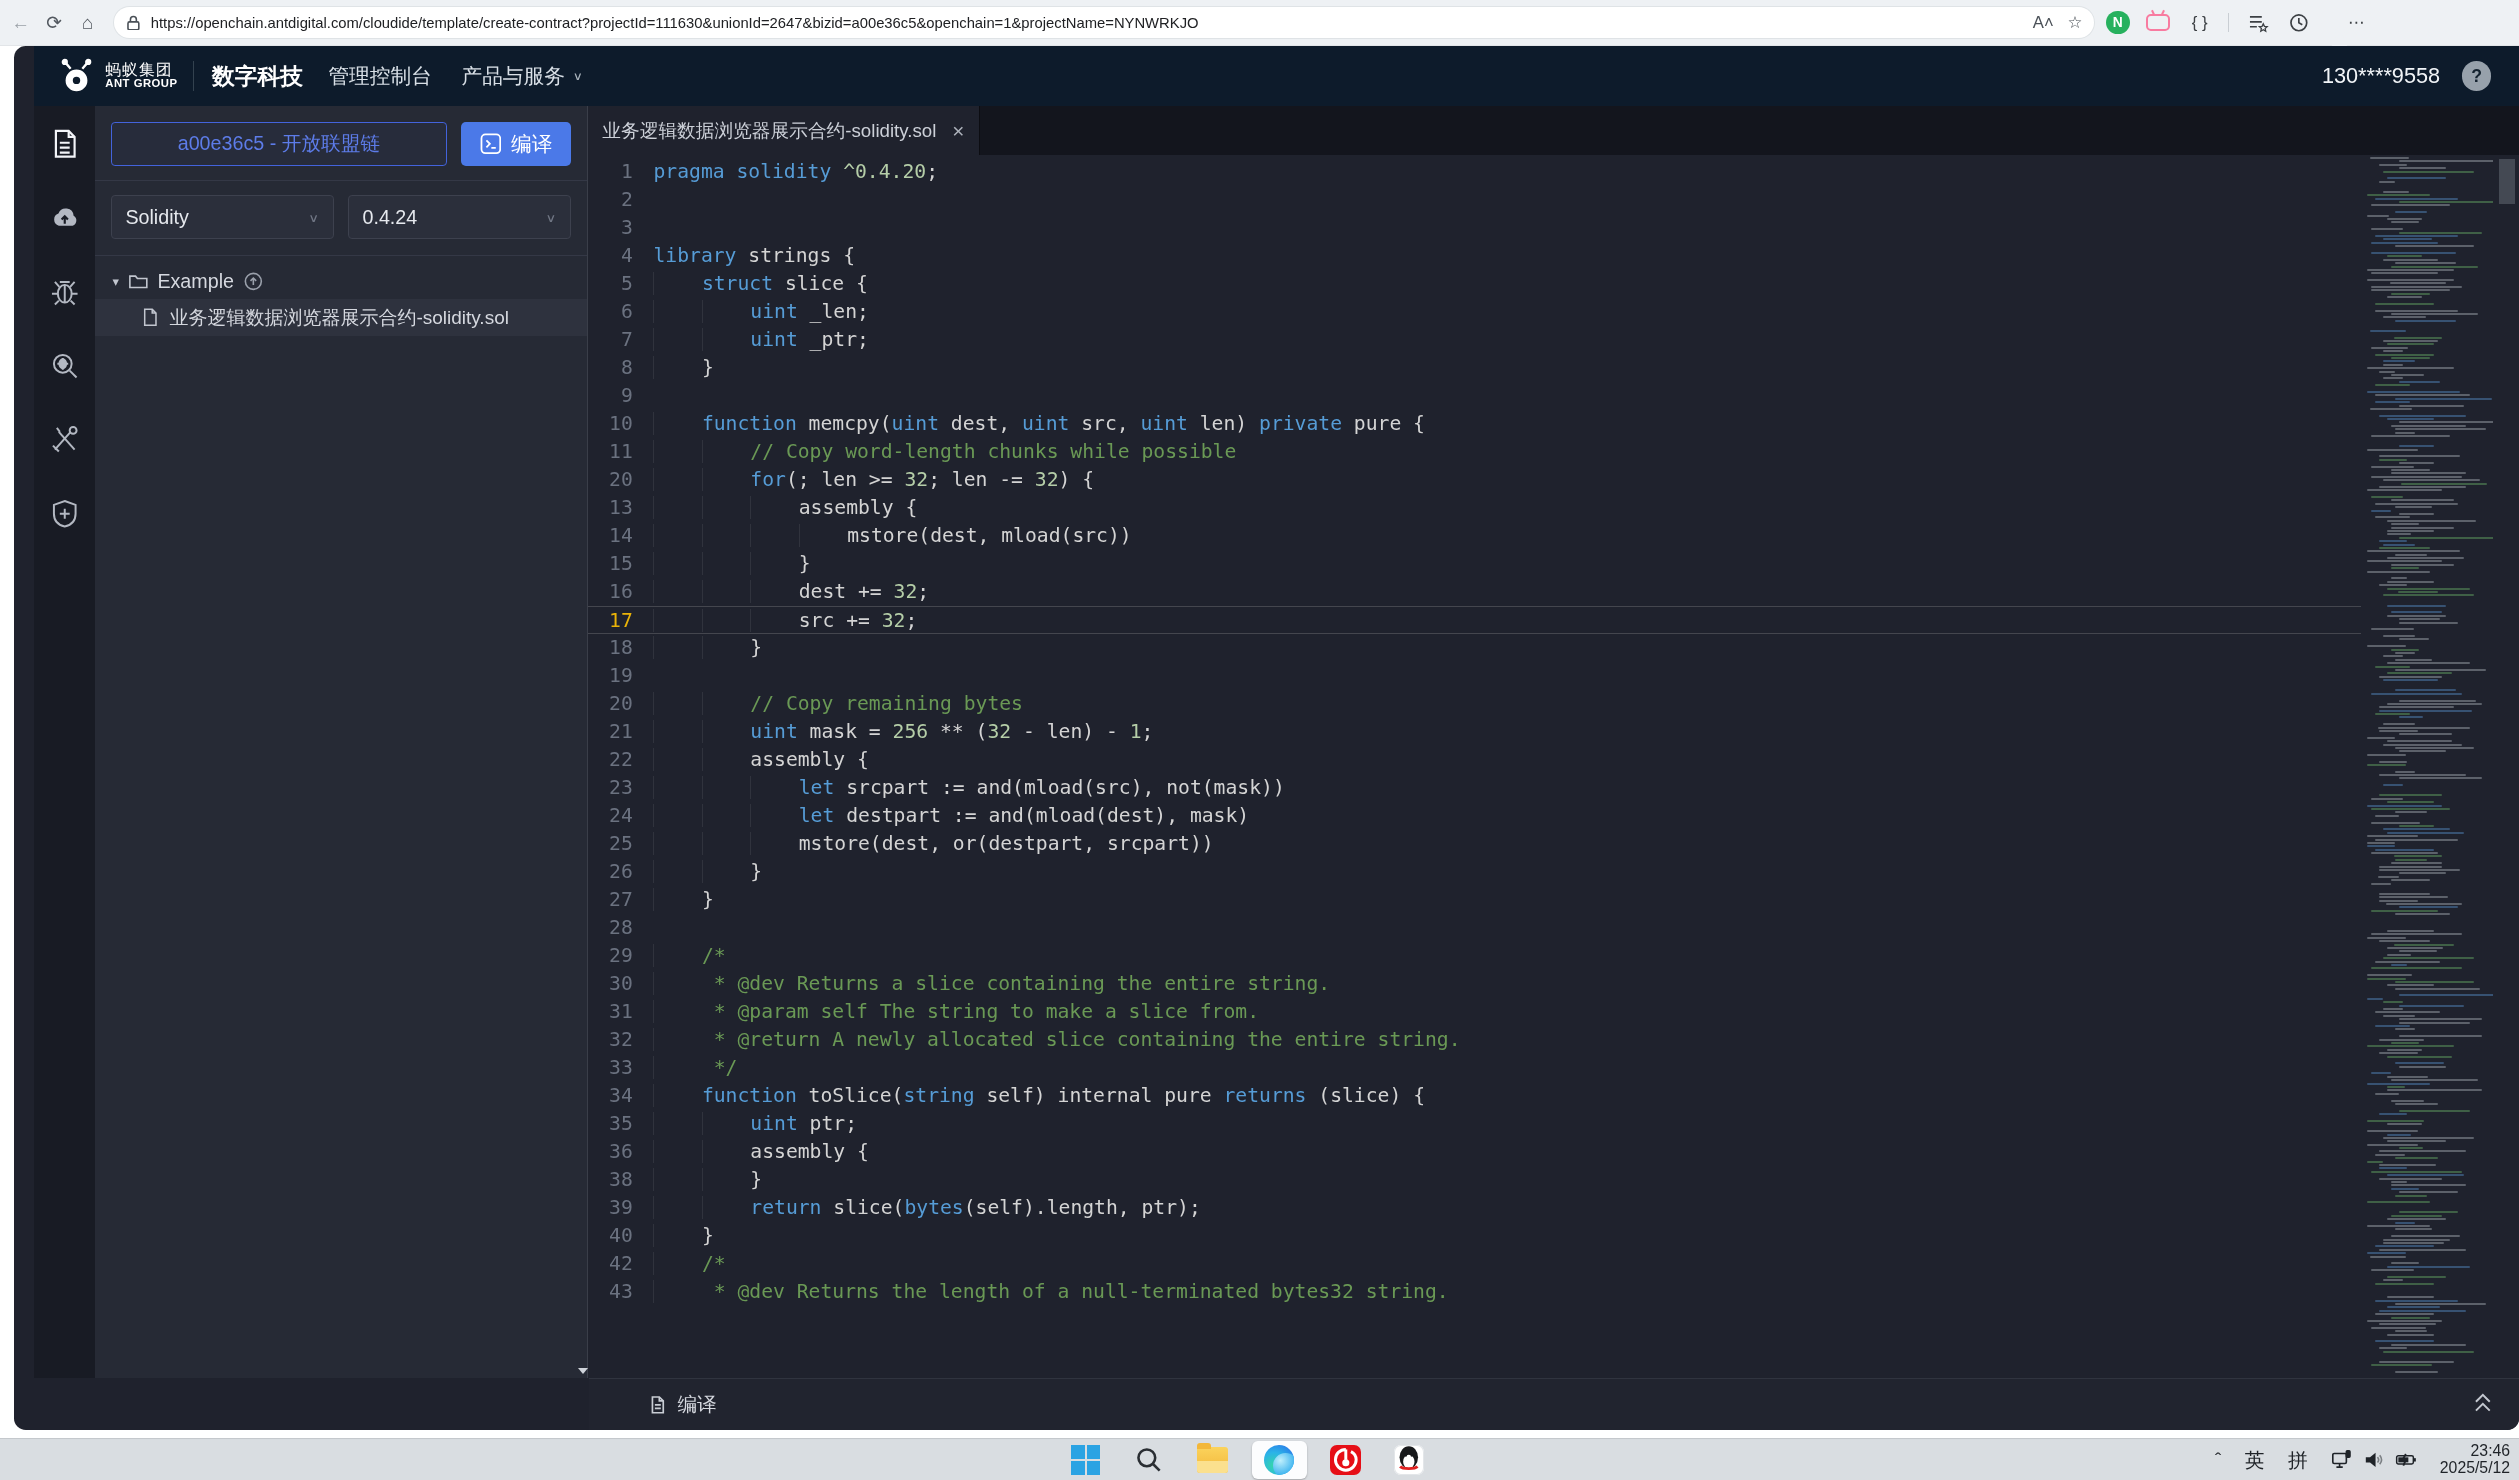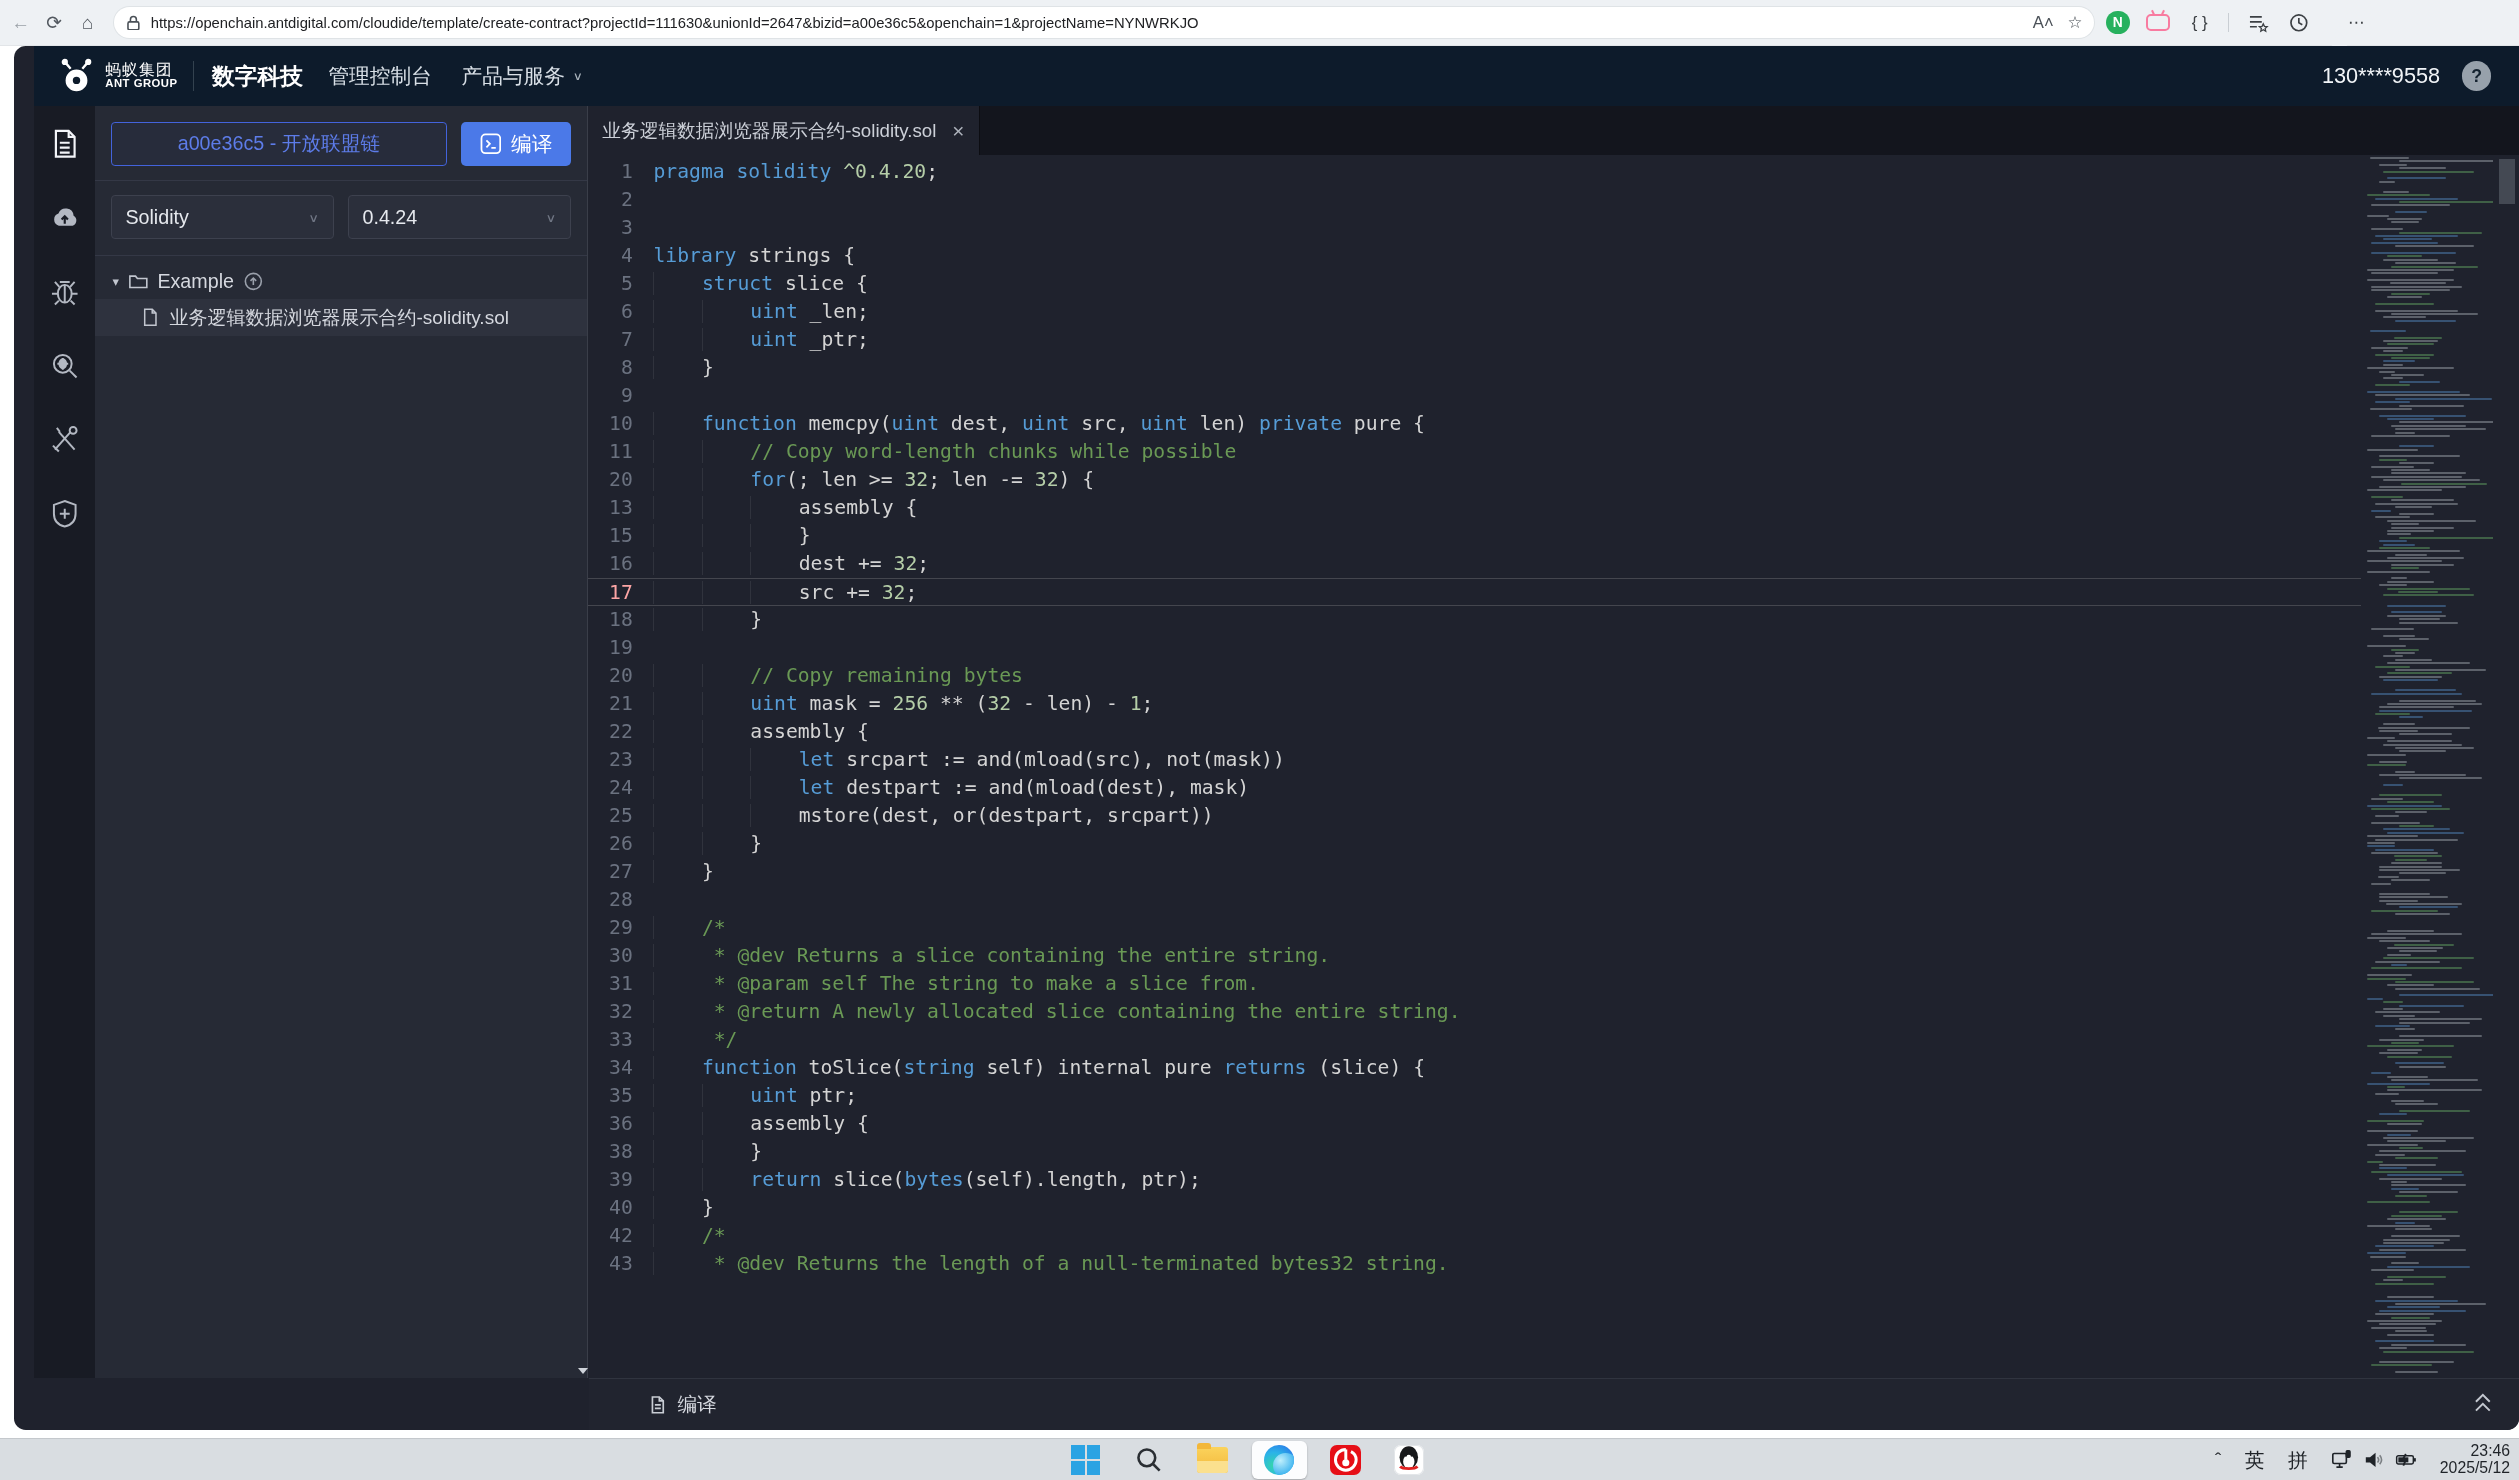--- a/index.html
+++ b/index.html
@@ -71,21 +71,21 @@
   #editor { flex:1; display:flex; flex-direction:column; min-width:0; background:#1f222d; position:relative; }
   #tabbar { height:49px; background:#13151d; display:flex; flex:0 0 auto; }
   #tab-active { width:392px; background:#1f222d; display:flex; align-items:center; justify-content:center; gap:15.8px; font-size:18.7px; color:#ccd0d8; border-right:1px solid #0c0d12; }
   #tab-close { color:#aeb3bc; font-size:20.7px; }
   #code-wrap { flex:1; position:relative; overflow:hidden; }
   #code-area { position:absolute; left:0; top:3px; right:158px; bottom:0; font-family:"DejaVu Sans Mono","Liberation Mono",monospace; font-size:19.7px; line-height:28px; }
   .cl { display:flex; height:28px; white-space:pre; position:relative; }
   .cl .gut { width:45px; text-align:right; color:#6b7280; flex:0 0 auto; }
   .cl .ctext { padding-left:20.7px; }
   .cl.cur { border-top:1px solid rgba(200,202,196,0.22); border-bottom:1px solid rgba(200,202,196,0.22); }
-  .cl.cur .gut { color:#fca5a5; }
+  .cl.cur .gut { color:#eab308; }
   .ig { border-left:1px solid rgba(255,255,255,0.08); }
   .tk-k{color:#569cd6} .tk-n{color:#b5cea8} .tk-c{color:#6a9955} .tk-p{color:#d4d4d4}
   #minimap { position:absolute; right:25.6px; top:2px; width:126px; bottom:3.9px; overflow:hidden; }
   .mm-row { height:2px; margin-bottom:1.4px; border-radius:1px; }
   #vscroll { position:absolute; right:2px; top:2px; width:19.7px; bottom:2px; }
   #vthumb { position:absolute; left:2px; right:2px; top:2px; height:45px; background:rgba(130,137,148,0.38); }
 
   
   #bottombar { height:52px; background:#21242f; border-top:1px solid #30343f; display:flex; align-items:center; flex:0 0 auto; margin-left:555px; }
   #bb-left { display:flex; align-items:center; gap:9.9px; margin-left:59px; color:#d5d8df; font-size:19.7px; }
@@ -299,20 +299,21 @@
             <div class="cl"><span class="gut">4</span><span class="ctext"><span class="tk-k">library </span><span class="tk-p">strings {</span></span></div>
             <div class="cl"><span class="gut">5</span><span class="ctext"><span class="ig">    </span><span class="tk-k">struct </span><span class="tk-p">slice {</span></span></div>
             <div class="cl"><span class="gut">6</span><span class="ctext"><span class="ig">    </span><span class="ig">    </span><span class="tk-k">uint </span><span class="tk-p">_len;</span></span></div>
             <div class="cl"><span class="gut">7</span><span class="ctext"><span class="ig">    </span><span class="ig">    </span><span class="tk-k">uint </span><span class="tk-p">_ptr;</span></span></div>
             <div class="cl"><span class="gut">8</span><span class="ctext"><span class="ig">    </span><span class="tk-p">}</span></span></div>
             <div class="cl"><span class="gut">9</span><span class="ctext"></span></div>
             <div class="cl"><span class="gut">10</span><span class="ctext"><span class="ig">    </span><span class="tk-k">function </span><span class="tk-p">memcpy(</span><span class="tk-k">uint </span><span class="tk-p">dest, </span><span class="tk-k">uint </span><span class="tk-p">src, </span><span class="tk-k">uint </span><span class="tk-p">len) </span><span class="tk-k">private </span><span class="tk-p">pure {</span></span></div>
             <div class="cl"><span class="gut">11</span><span class="ctext"><span class="ig">    </span><span class="ig">    </span><span class="tk-c">// Copy word-length chunks while possible</span></span></div>
             <div class="cl"><span class="gut">20</span><span class="ctext"><span class="ig">    </span><span class="ig">    </span><span class="tk-k">for</span><span class="tk-p">(; len &gt;= </span><span class="tk-n">32</span><span class="tk-p">; len -= </span><span class="tk-n">32</span><span class="tk-p">) {</span></span></div>
             <div class="cl"><span class="gut">13</span><span class="ctext"><span class="ig">    </span><span class="ig">    </span><span class="ig">    </span><span class="tk-p">assembly {</span></span></div>
+            <div class="cl"><span class="gut">14</span><span class="ctext"><span class="ig">    </span><span class="ig">    </span><span class="ig">    </span><span class="ig">    </span><span class="tk-p">mstore(dest, mload(src))</span></span></div>
             <div class="cl"><span class="gut">15</span><span class="ctext"><span class="ig">    </span><span class="ig">    </span><span class="ig">    </span><span class="tk-p">}</span></span></div>
             <div class="cl"><span class="gut">16</span><span class="ctext"><span class="ig">    </span><span class="ig">    </span><span class="ig">    </span><span class="tk-p">dest += </span><span class="tk-n">32</span><span class="tk-p">;</span></span></div>
             <div class="cl cur"><span class="gut">17</span><span class="ctext"><span class="ig">    </span><span class="ig">    </span><span class="ig">    </span><span class="tk-p">src += </span><span class="tk-n">32</span><span class="tk-p">;</span></span></div>
             <div class="cl"><span class="gut">18</span><span class="ctext"><span class="ig">    </span><span class="ig">    </span><span class="tk-p">}</span></span></div>
             <div class="cl"><span class="gut">19</span><span class="ctext"></span></div>
             <div class="cl"><span class="gut">20</span><span class="ctext"><span class="ig">    </span><span class="ig">    </span><span class="tk-c">// Copy remaining bytes</span></span></div>
             <div class="cl"><span class="gut">21</span><span class="ctext"><span class="ig">    </span><span class="ig">    </span><span class="tk-k">uint </span><span class="tk-p">mask = </span><span class="tk-n">256</span><span class="tk-p"> ** (</span><span class="tk-n">32</span><span class="tk-p"> - len) - </span><span class="tk-n">1</span><span class="tk-p">;</span></span></div>
             <div class="cl"><span class="gut">22</span><span class="ctext"><span class="ig">    </span><span class="ig">    </span><span class="tk-p">assembly {</span></span></div>
             <div class="cl"><span class="gut">23</span><span class="ctext"><span class="ig">    </span><span class="ig">    </span><span class="ig">    </span><span class="tk-k">let </span><span class="tk-p">srcpart := and(mload(src), not(mask))</span></span></div>
             <div class="cl"><span class="gut">24</span><span class="ctext"><span class="ig">    </span><span class="ig">    </span><span class="ig">    </span><span class="tk-k">let </span><span class="tk-p">destpart := and(mload(dest), mask)</span></span></div>

